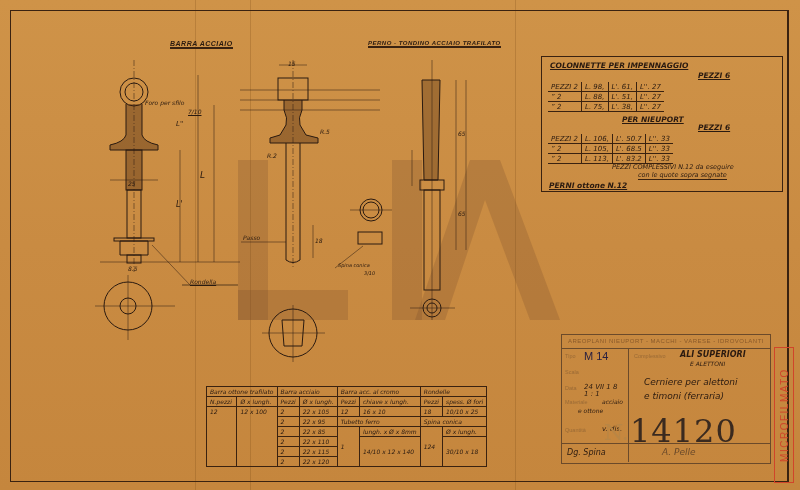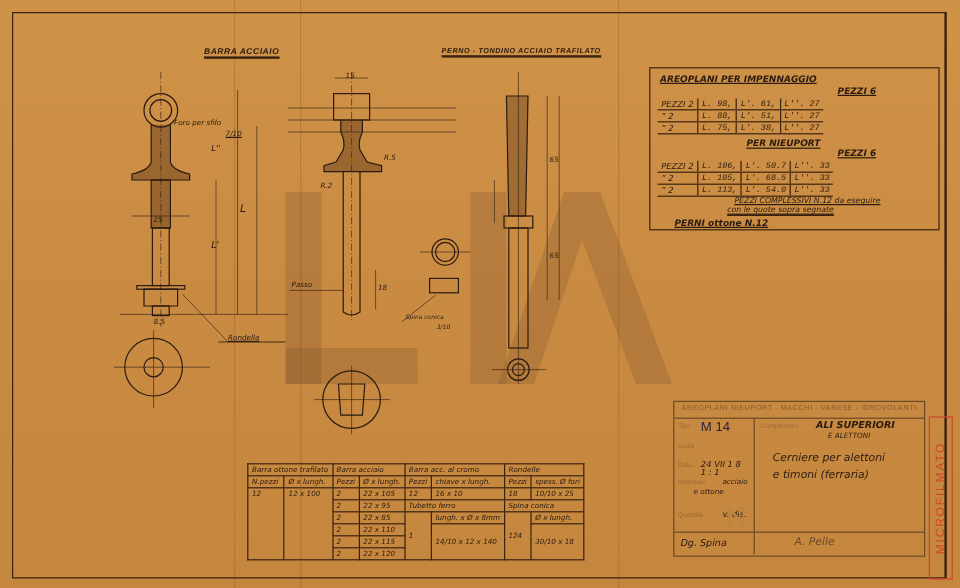--- a/index.html
+++ b/index.html
@@ -5,24 +5,24 @@
   html,body{margin:0;padding:0;}
   body{width:800px;height:490px;overflow:hidden;background:#c98a3f;font-family:"Liberation Sans",sans-serif;}
   .sheet{position:relative;width:800px;height:490px;background:linear-gradient(180deg,#cf9348 0%,#c98b42 50%,#c5863d 100%);}
   .fold{position:absolute;top:0;bottom:0;width:1px;background:rgba(120,70,20,0.25);}
   .frame{position:absolute;left:10px;top:10px;width:776px;height:470px;border:1px solid #3a2210;border-right:2px solid #3a2210;}
   .hand{font-family:"DejaVu Sans",sans-serif;font-style:italic;color:#2a1a10;}
   .title{position:absolute;font-size:7px;font-weight:bold;font-style:italic;color:#2a1a10;border-bottom:2px solid #3a2210;letter-spacing:0.5px;}
   svg{position:absolute;left:0;top:0;}
   
   .notes{position:absolute;left:541px;top:56px;width:240px;height:134px;border:1px solid #3a2210;}
-  .notes .ln{position:absolute;font-size:7.5px;white-space:nowrap;text-decoration:underline;}
+  .notes .ln{position:absolute;font-size:7.5px;white-space:nowrap;}
   .notes table{position:absolute;border-collapse:collapse;font-size:7px;}
   .notes td{padding:0 3px;height:9px;border-bottom:1px solid #3a2210;white-space:nowrap;}
-  .notes td+td{border-left:1px solid #3a2210;font-family:Liberation Mono, monospace;}
+  .notes td+td{border-left:1px solid #3a2210;}
   
   .parts{position:absolute;left:206px;top:386px;border-collapse:collapse;font-size:6px;}
   .parts td{border:1px solid #3a2210;padding:1px 3px;white-space:nowrap;height:7px;}
   
   .tblock{position:absolute;left:561px;top:334px;width:208px;height:128px;border:1px solid #6b4a2a;}
   .tblock .hdr{position:absolute;left:0;top:0;width:100%;height:13px;border-bottom:1px solid #6b4a2a;font-size:6px;color:#8a5a2a;letter-spacing:0.5px;text-align:center;line-height:13px;}
   .tblock .cell{position:absolute;font-size:7px;white-space:nowrap;}
   .tblock .lbl{color:#9a6a35;font-size:5.5px;}
   .num{position:absolute;left:630px;top:412px;font-family:"DejaVu Serif",serif;font-size:32px;color:#3a2a1f;letter-spacing:1px;}
   .numN{position:absolute;left:604px;top:420px;font-family:"DejaVu Serif",serif;font-size:22px;color:#b98645;}
@@ -123,21 +123,21 @@
   <div class="hand dim" style="position:absolute;left:128px;top:265px;">8.5</div>
   <div class="hand dim" style="position:absolute;left:128px;top:180px;">25</div>
   <div class="hand dim" style="position:absolute;left:145px;top:99px;">Foro per sfilo</div>
   <div class="hand dim" style="position:absolute;left:188px;top:108px;text-decoration:underline;">7/10</div>
   <div class="hand dim" style="position:absolute;left:243px;top:234px;">Passo</div>
   <div class="hand dim" style="position:absolute;left:190px;top:278px;text-decoration:underline;">Rondella</div>
   <div class="hand" style="position:absolute;left:338px;top:262px;font-size:5px;">Spina conica</div>
   <div class="hand" style="position:absolute;left:364px;top:270px;font-size:5px;">3/10</div>
 
   <div class="notes hand">
-    <div class="ln" style="left:8px;top:4px;text-decoration:underline;font-weight:bold;">AREOPLANI PER IMPENNAGGIO</div>
+    <div class="ln" style="left:8px;top:4px;text-decoration:underline;font-weight:bold;">COLONNETTE PER IMPENNAGGIO</div>
     <div class="ln" style="left:156px;top:14px;font-weight:bold;text-decoration:underline;">PEZZI 6</div>
     <table style="left:6px;top:25px;">
       <tbody>
           <tr>
             <td><span>PEZZI</span> <span>2</span></td>
             <td>L. 98,</td>
             <td>L'. 61,</td>
             <td>L''. 27</td>
           </tr>
       <tr>
@@ -166,28 +166,28 @@
           </tr>
       <tr>
             <td><span>”</span> <span>2</span></td>
             <td>L. 105,</td>
             <td>L'. 68.5</td>
             <td>L''. 33</td>
           </tr>
       <tr>
             <td><span>”</span> <span>2</span></td>
             <td>L. 113,</td>
-            <td>L'. 54.0</td>
+            <td>L'. 83.2</td>
             <td>L''. 33</td>
           </tr>
     </tbody>
       </table>
     <div class="ln" style="left:70px;top:106px;font-size:6.5px;">PEZZI COMPLESSIVI N.12 da eseguire</div>
-    <div class="ln" style="left:64px;top:114px;font-size:6.5px;border-bottom:1px solid #3a2210;">con le quote sopra segnate</div>
-    <div class="ln" style="left:20px;top:124px;font-weight:bold;">PERNI ottone N.12</div>
+    <div class="ln" style="left:96px;top:114px;font-size:6.5px;border-bottom:1px solid #3a2210;">con le quote sopra segnate</div>
+    <div class="ln" style="left:7px;top:124px;text-decoration:underline;font-weight:bold;">PERNI ottone N.12</div>
   </div>
 
   <table class="parts hand">
     <tbody>
         <tr>
       <td colspan="2">Barra ottone trafilato</td>
       <td colspan="2">Barra acciaio</td>
       <td colspan="2">Barra acc. al cromo</td>
       <td colspan="2">Rondelle</td>
     </tr>
@@ -259,17 +259,18 @@
     <div class="cell lbl" style="left:72px;top:18px;">Complessivo</div>
     <div class="cell hand" style="left:118px;top:15px;font-size:8px;font-weight:bold;">ALI SUPERIORI</div>
     <div class="cell hand" style="left:128px;top:25px;font-size:6px;">E ALETTONI</div>
     <div class="cell hand" style="left:82px;top:42px;font-size:9px;">Cerniere per alettoni</div>
     <div class="cell hand" style="left:82px;top:56px;font-size:9px;">e timoni  (ferraria)</div>
     <div class="cell hand" style="left:100px;top:112px;font-size:9px;color:#6b4a2a;">A. Pelle</div>
     <div style="position:absolute;left:66px;top:14px;width:1px;height:113px;background:#6b4a2a;"></div>
     <div style="position:absolute;left:0;top:108px;width:100%;height:1px;background:#6b4a2a;"></div>
   </div>
   <div class="numN">N.</div>
+  <div class="num">14120</div>
 
   <div class="stamp">
     <span>MICROFILMATO</span>
   </div>
 </div>
 
 </body></html>

